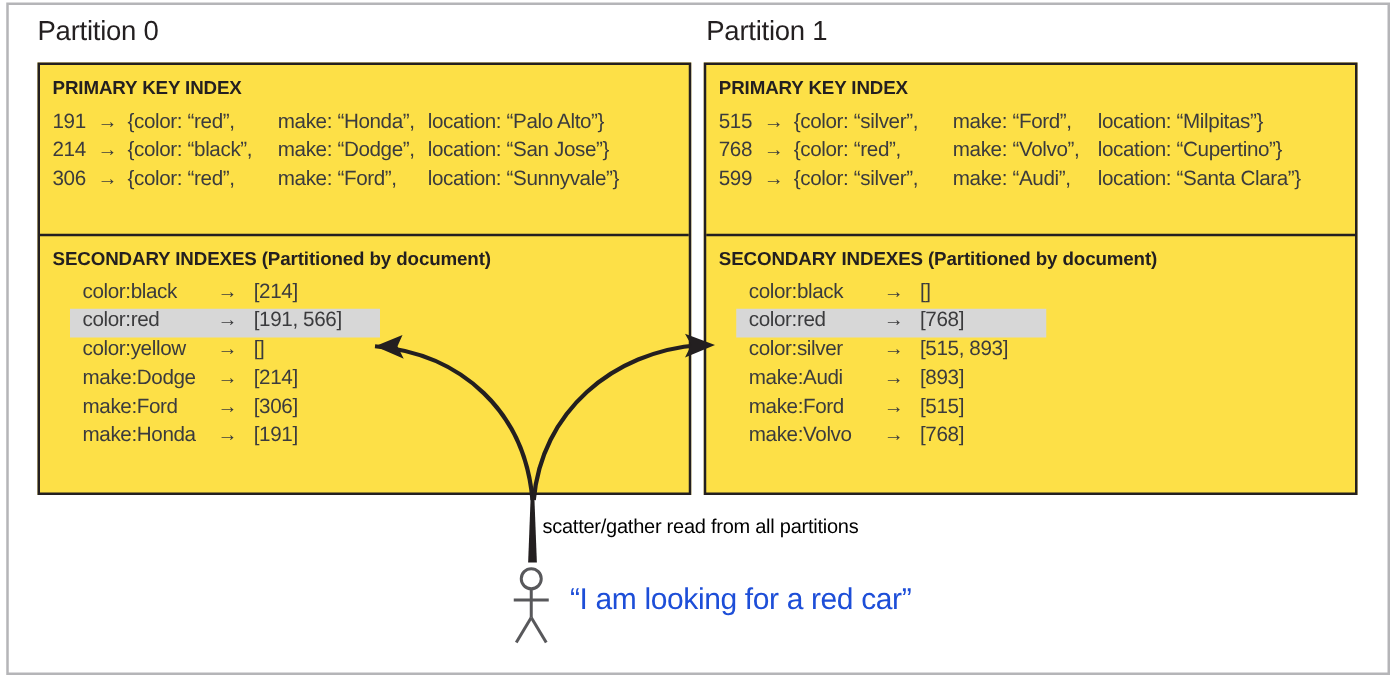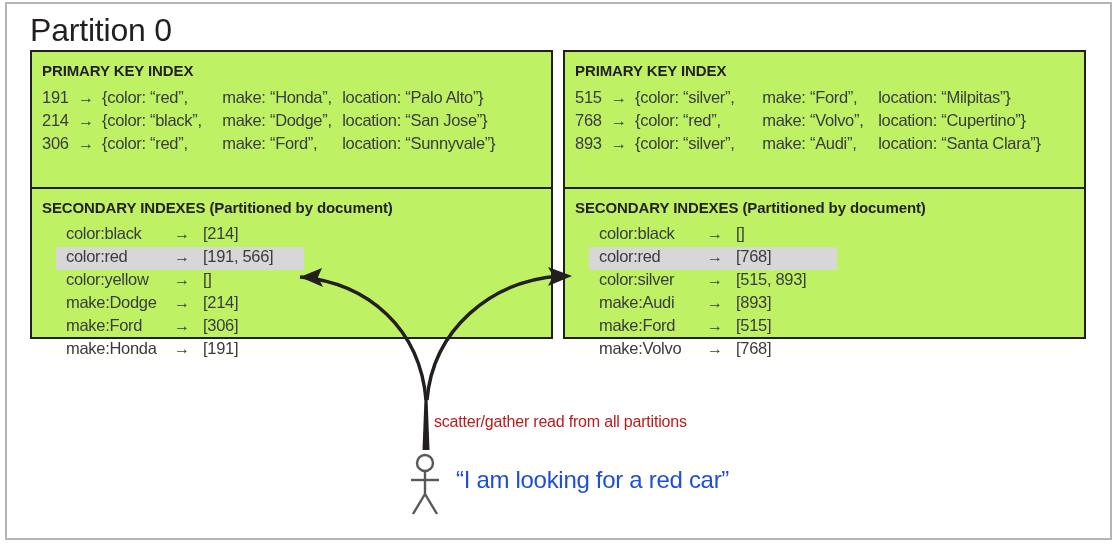--- a/index.html
+++ b/index.html
@@ -24,37 +24,37 @@
     top: 2px;
     width: 1107px;
     height: 538px;
     border: 2px solid #b5b5b8;
     box-sizing: border-box;
     background: #ffffff;
   }
   
   .partition-title {
     position: absolute;
-    font-size: 32px;
+    font-size: 22px;
     font-weight: 400;
     letter-spacing: -0.2px;
     color: #231f20;
     white-space: nowrap;
   }
   #title-p0 { left: 30px; top: 12px; }
   #title-p1 { left: 565px; top: 12px; }
 
   
   .partition-panel {
     position: absolute;
     top: 50px;
-    height: 289px;
+    height: 346px;
     border: 2px solid #231f20;
     box-sizing: border-box;
-    background: #bef264;
+    background: #fde047;
   }
   #panel-p0 { left: 30px; width: 523px; }
   #panel-p1 { left: 563px; width: 523px; }
 
   .panel-section {
     position: relative;
     box-sizing: border-box;
   }
   .section-pk {
     height: 137px;
@@ -132,21 +132,21 @@
     height: 546px;
     pointer-events: none;
   }
 
   
   .scatter-label {
     position: absolute;
     left: 434px;
     top: 413px;
     font-size: 16px;
-    color: #b91c1c;
+    color: #000000;
     letter-spacing: -0.2px;
     white-space: nowrap;
   }
   .user-quote {
     position: absolute;
     left: 456px;
     top: 466px;
     font-size: 24px;
     color: #1d4ed8;
     letter-spacing: -0.3px;
@@ -230,20 +230,21 @@
         </div>
         <div class="si-row">
           <span class="si-term">make:Honda</span>
           <span class="si-arrow">→</span>
           <span class="si-list">[191]</span>
         </div>
       </div>
     </div>
   </div>
 
+  <div class="partition-title" id="title-p1">Partition 1</div>
 
   <div class="partition-panel" id="panel-p1">
 
     <div class="panel-section section-pk">
       <div class="section-heading">PRIMARY KEY INDEX</div>
       <div class="pk-rows">
         <div class="pk-row">
           <span class="pk-key">515</span>
           <span class="pk-arrow">→</span>
           <span class="pk-open">{</span>
@@ -253,21 +254,21 @@
         </div>
         <div class="pk-row">
           <span class="pk-key">768</span>
           <span class="pk-arrow">→</span>
           <span class="pk-open">{</span>
           <span class="pk-color">color: “red”,</span>
           <span class="pk-make">make: “Volvo”,</span>
           <span class="pk-loc">location: “Cupertino”}</span>
         </div>
         <div class="pk-row">
-          <span class="pk-key">893</span>
+          <span class="pk-key">599</span>
           <span class="pk-arrow">→</span>
           <span class="pk-open">{</span>
           <span class="pk-color">color: “silver”,</span>
           <span class="pk-make">make: “Audi”,</span>
           <span class="pk-loc">location: “Santa Clara”}</span>
         </div>
       </div>
     </div>
 
     <div class="panel-section section-si">

